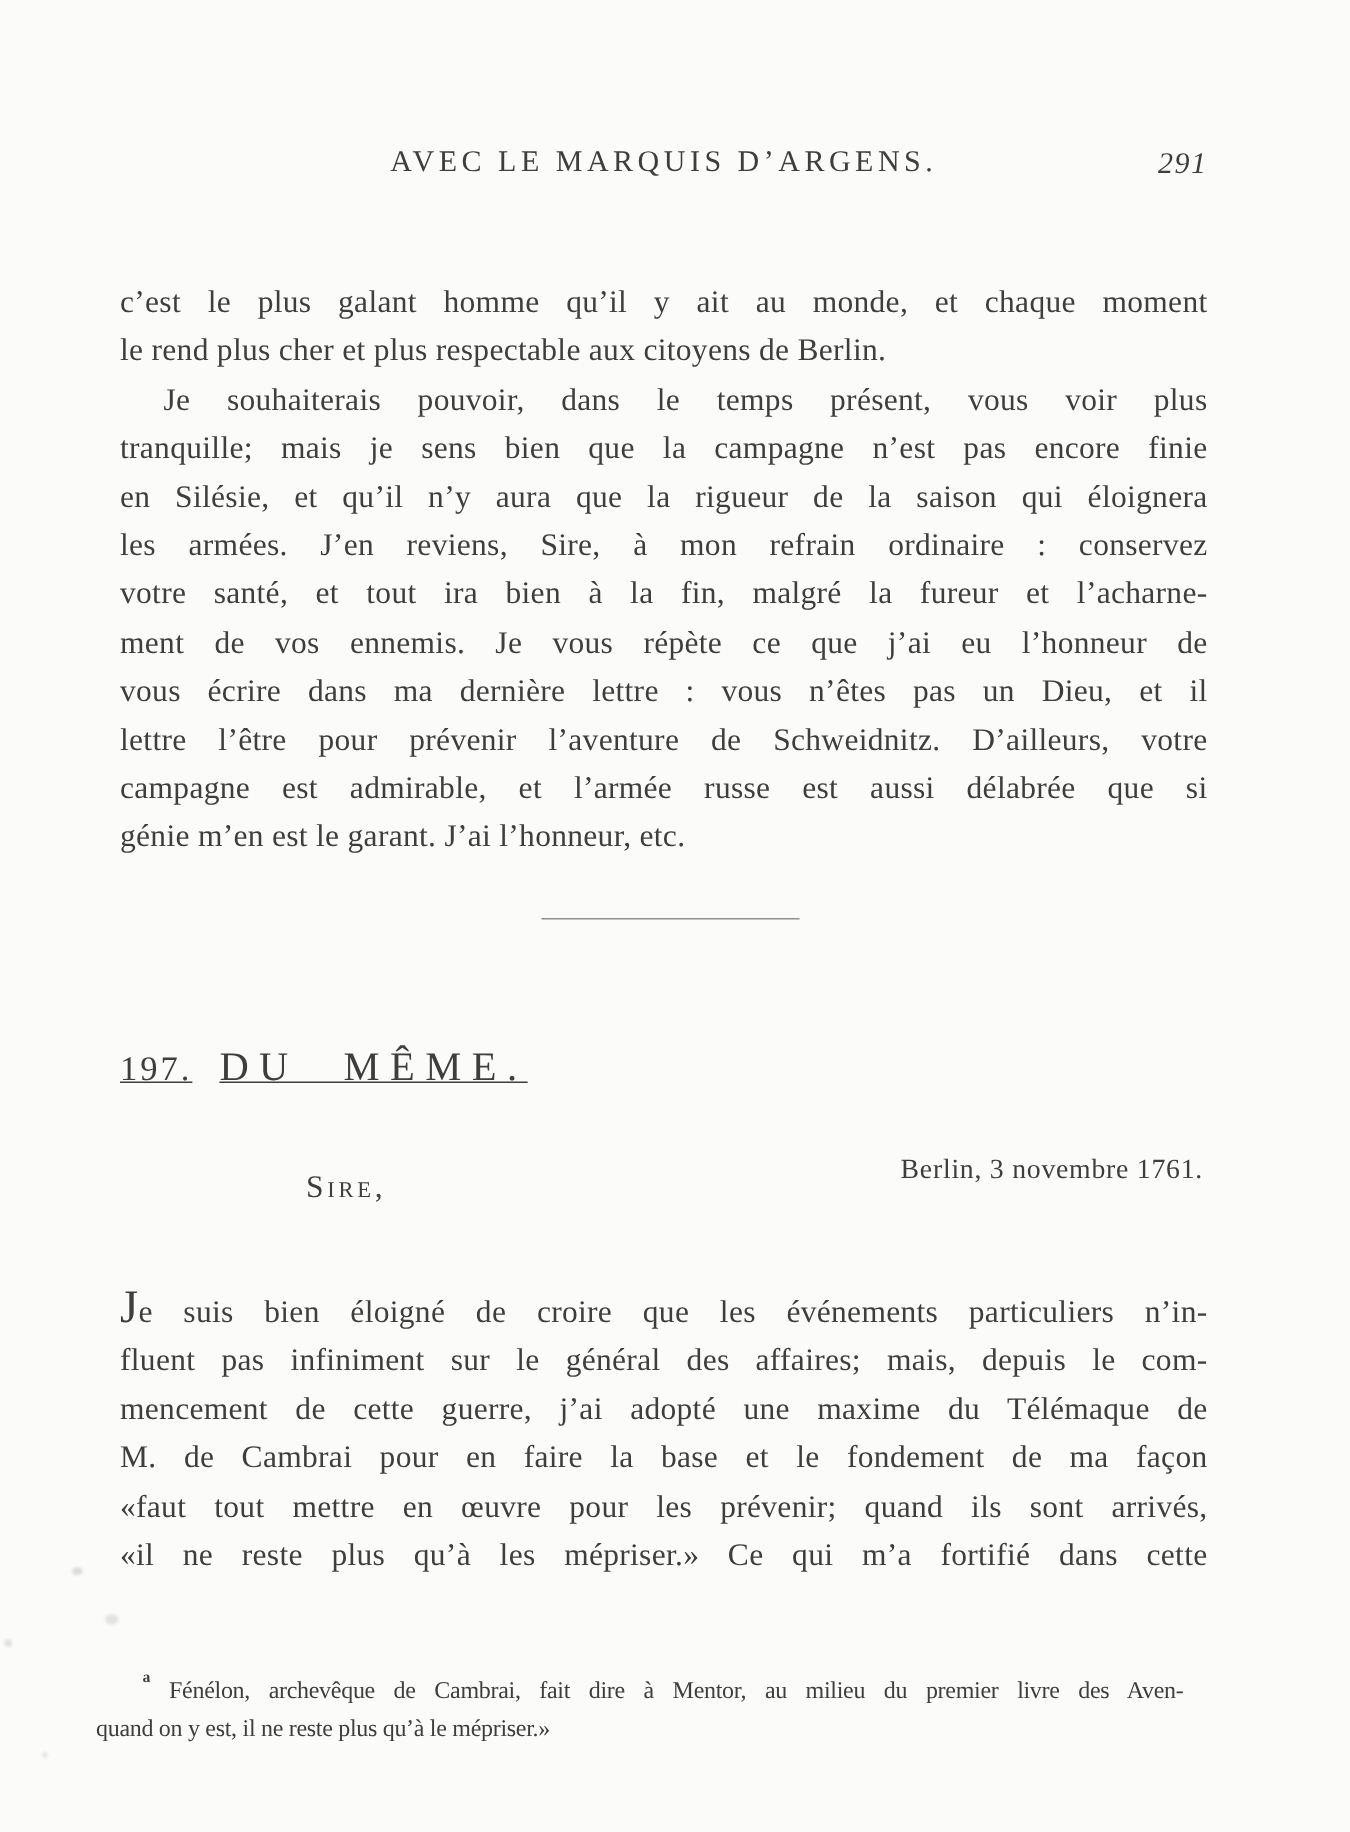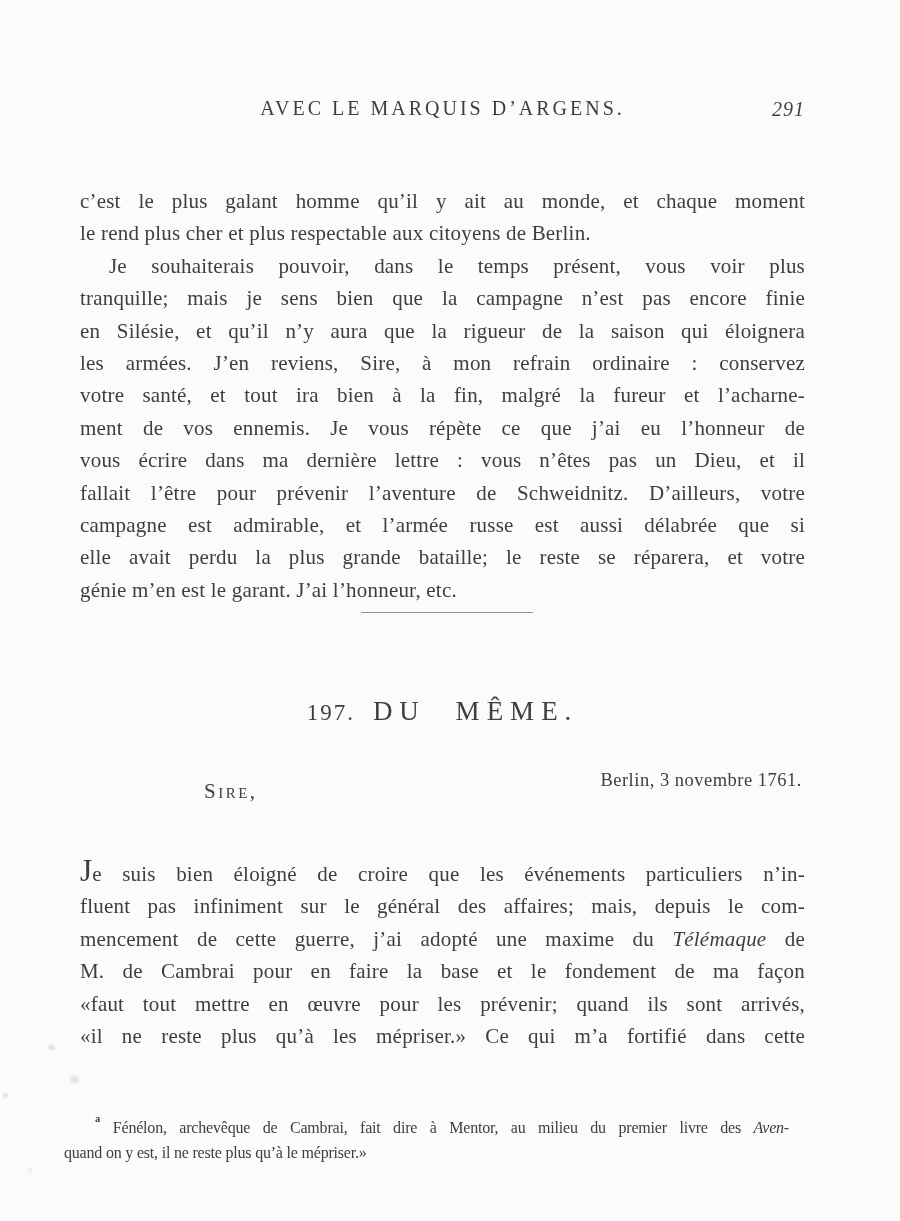--- a/index.html
+++ b/index.html
@@ -16,29 +16,29 @@
   .header-title{display:block;text-align:center;font-size:20px;letter-spacing:3px;}
   .page-number{position:absolute;right:0;top:1px;font-size:20px;letter-spacing:1px;font-style:italic;}
 
   
   .textblock{position:absolute;left:80px;width:725px;font-size:21px;line-height:32.4px;letter-spacing:0.2px;margin-top:44px;}
   #prev-letter{top:141px;}
   #letter-body{top:814px;}
   .line{text-align:justify;text-align-last:justify;}
   .line.end{text-align-last:left;}
   .line.indent{text-indent:29px;}
-  .it{font-style:italic;}
+  .it{}
   sup{font-size:12px;line-height:0;position:relative;top:-7px;font-weight:bold;letter-spacing:0;}
   .initial{font-size:31px;line-height:0;}
 
   
   .divider{position:absolute;top:612px;left:361px;width:172px;height:1px;background:#8f8f8f;}
 
   
-  .letter-heading{position:absolute;top:696px;left:80px;width:725px;text-align:center;white-space:nowrap;}
+  .letter-heading{position:absolute;top:696px;left:80px;width:725px;text-align:left;white-space:nowrap;text-decoration:underline;}
   .letter-number{font-size:23px;letter-spacing:2px;margin-right:18px;}
   .letter-title{font-size:27px;letter-spacing:7px;word-spacing:16px;}
 
   
   .dateline{position:absolute;top:770px;left:80px;width:722px;text-align:right;font-size:18.5px;letter-spacing:0.5px;}
   .salutation{position:absolute;top:779px;left:204px;font-size:21px;font-variant:small-caps;letter-spacing:2.5px;}
 
   
   #footnote{position:absolute;top:1068px;left:64px;width:725px;font-size:16px;line-height:24.5px;letter-spacing:-0.2px;margin-top:48px;}
   #footnote .line.indent{text-indent:31px;}
@@ -64,23 +64,22 @@
   <div class="textblock" id="prev-letter">
       <div class="line"><span>c’est le plus galant homme qu’il y ait au monde, et chaque moment</span></div>
       <div class="line end"><span>le rend plus cher et plus respectable aux citoyens de Berlin.</span></div>
       <div class="line indent"><span>Je souhaiterais pouvoir, dans le temps présent, vous voir plus</span></div>
       <div class="line"><span>tranquille; mais je sens bien que la campagne n’est pas encore finie</span></div>
       <div class="line"><span>en Silésie, et qu’il n’y aura que la rigueur de la saison qui éloignera</span></div>
       <div class="line"><span>les armées. J’en reviens, Sire, à mon refrain ordinaire : conservez</span></div>
       <div class="line"><span>votre santé, et tout ira bien à la fin, malgré la fureur et l’acharne-</span></div>
       <div class="line"><span>ment de vos ennemis. Je vous répète ce que j’ai eu l’honneur de</span></div>
       <div class="line"><span>vous écrire dans ma dernière lettre : vous n’êtes pas un Dieu, et il</span></div>
-      <div class="line"><span>fallait l’être pour prévenir l’aventure de Schweidnitz. D’ailleurs, votre</span></div>
+      <div class="line"><span>lettre l’être pour prévenir l’aventure de Schweidnitz. D’ailleurs, votre</span></div>
       <div class="line"><span>campagne est admirable, et l’armée russe est aussi délabrée que si</span></div>
-      <div class="line"><span>elle avait perdu la plus grande bataille; le reste se réparera, et votre</span></div>
       <div class="line end"><span>génie m’en est le garant. J’ai l’honneur, etc.</span></div>
     </div>
 
   <div class="divider"></div>
 
   <div class="letter-heading">
     <span class="letter-number">197.</span><span class="letter-title">DU MÊME.</span>
   </div>
 
   <div class="dateline">Berlin, 3 novembre 1761.</div>

